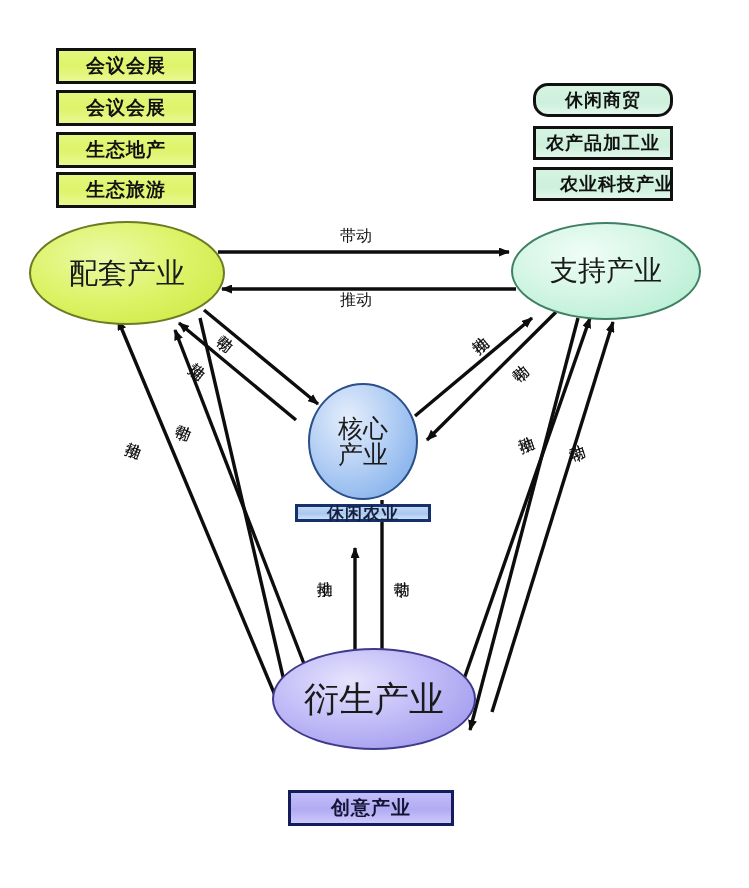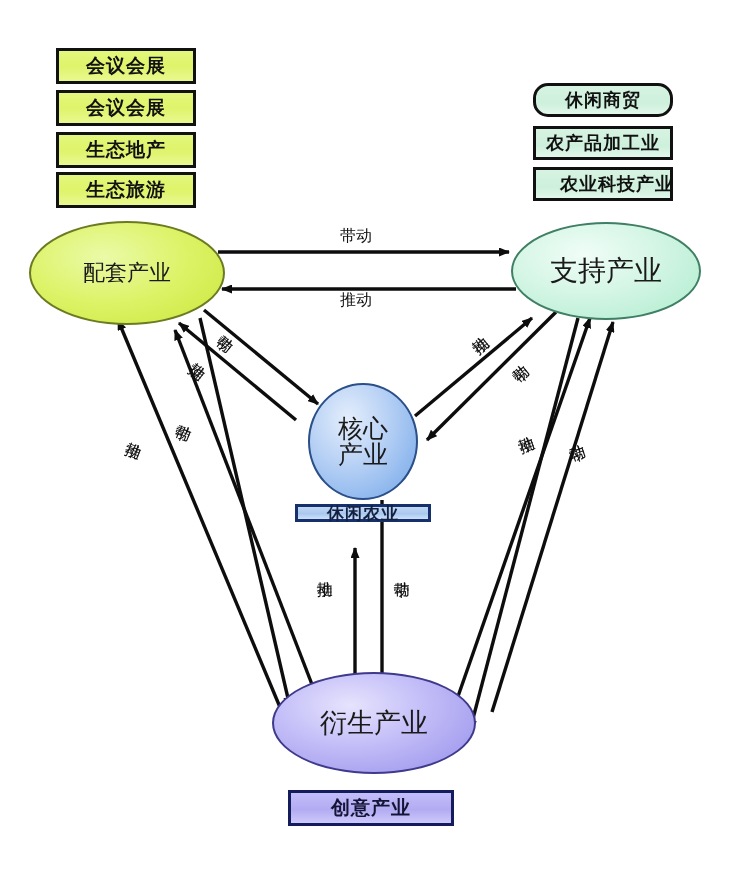--- a/index.html
+++ b/index.html
@@ -160,28 +160,28 @@
 
   <div class="tag-box tag-yellow" style="left:56px; top:48px; width:140px; height:36px; font-size:19px;">会议会展</div>
   <div class="tag-box tag-yellow" style="left:56px; top:90px; width:140px; height:36px; font-size:19px;">会议会展</div>
   <div class="tag-box tag-yellow" style="left:56px; top:172px; width:140px; height:36px; font-size:19px;">生态旅游</div>
   <div class="tag-box tag-yellow" style="left:56px; top:132px; width:140px; height:36px; font-size:19px;">生态地产</div>
 
   <div class="tag-box tag-mint" style="left:533px; top:83px; width:140px; height:34px; font-size:18px;border-radius:15px;">休闲商贸</div>
   <div class="tag-box tag-mint" style="left:533px; top:126px; width:140px; height:34px; font-size:18px;">农产品加工业</div>
   <div class="tag-box tag-mint" style="left:533px; top:167px; width:140px; height:34px; font-size:18px;padding-left:28px;">农业科技产业</div>
 
-  <div class="node node-support-ind" style="left:29px; top:221px; width:196px; height:104px; font-size:22px;">配套产业</div>
+  <div class="node node-support-ind" style="left:29px; top:221px; width:196px; height:104px; font-size:29px;">配套产业</div>
 
   <div class="node node-backing-ind" style="left:511px; top:222px; width:190px; height:98px; font-size:28px;">支持产业</div>
 
   <div class="node node-core-ind" style="left:308px; top:383px; width:110px; height:117px; font-size:25px;">核心
 产业</div>
 
-  <div class="node node-derivative-ind" style="left:272px; top:672px; width:204px; height:102px; font-size:27px;">衍生产业</div>
+  <div class="node node-derivative-ind" style="left:272px; top:648px; width:204px; height:102px; font-size:35px;">衍生产业</div>
 
   <div class="tag-box tag-blue" style="left:295px; top:504px; width:136px; height:18px; font-size:17px;">休闲农业</div>
 
   <div class="tag-box tag-violet" style="left:288px; top:790px; width:166px; height:36px; font-size:19px;">创意产业</div>
 
   <div class="edge-label" style="left:339px; top:228px;">带动</div>
   <div class="edge-label" style="left:339px; top:292px;">推动</div>
 
   <div class="edge-label vert" style="left:228px; top:328px; transform: rotate(39deg);">带动</div>
   <div class="edge-label vert" style="left:200px; top:356px; transform: rotate(39deg);">推动</div>

